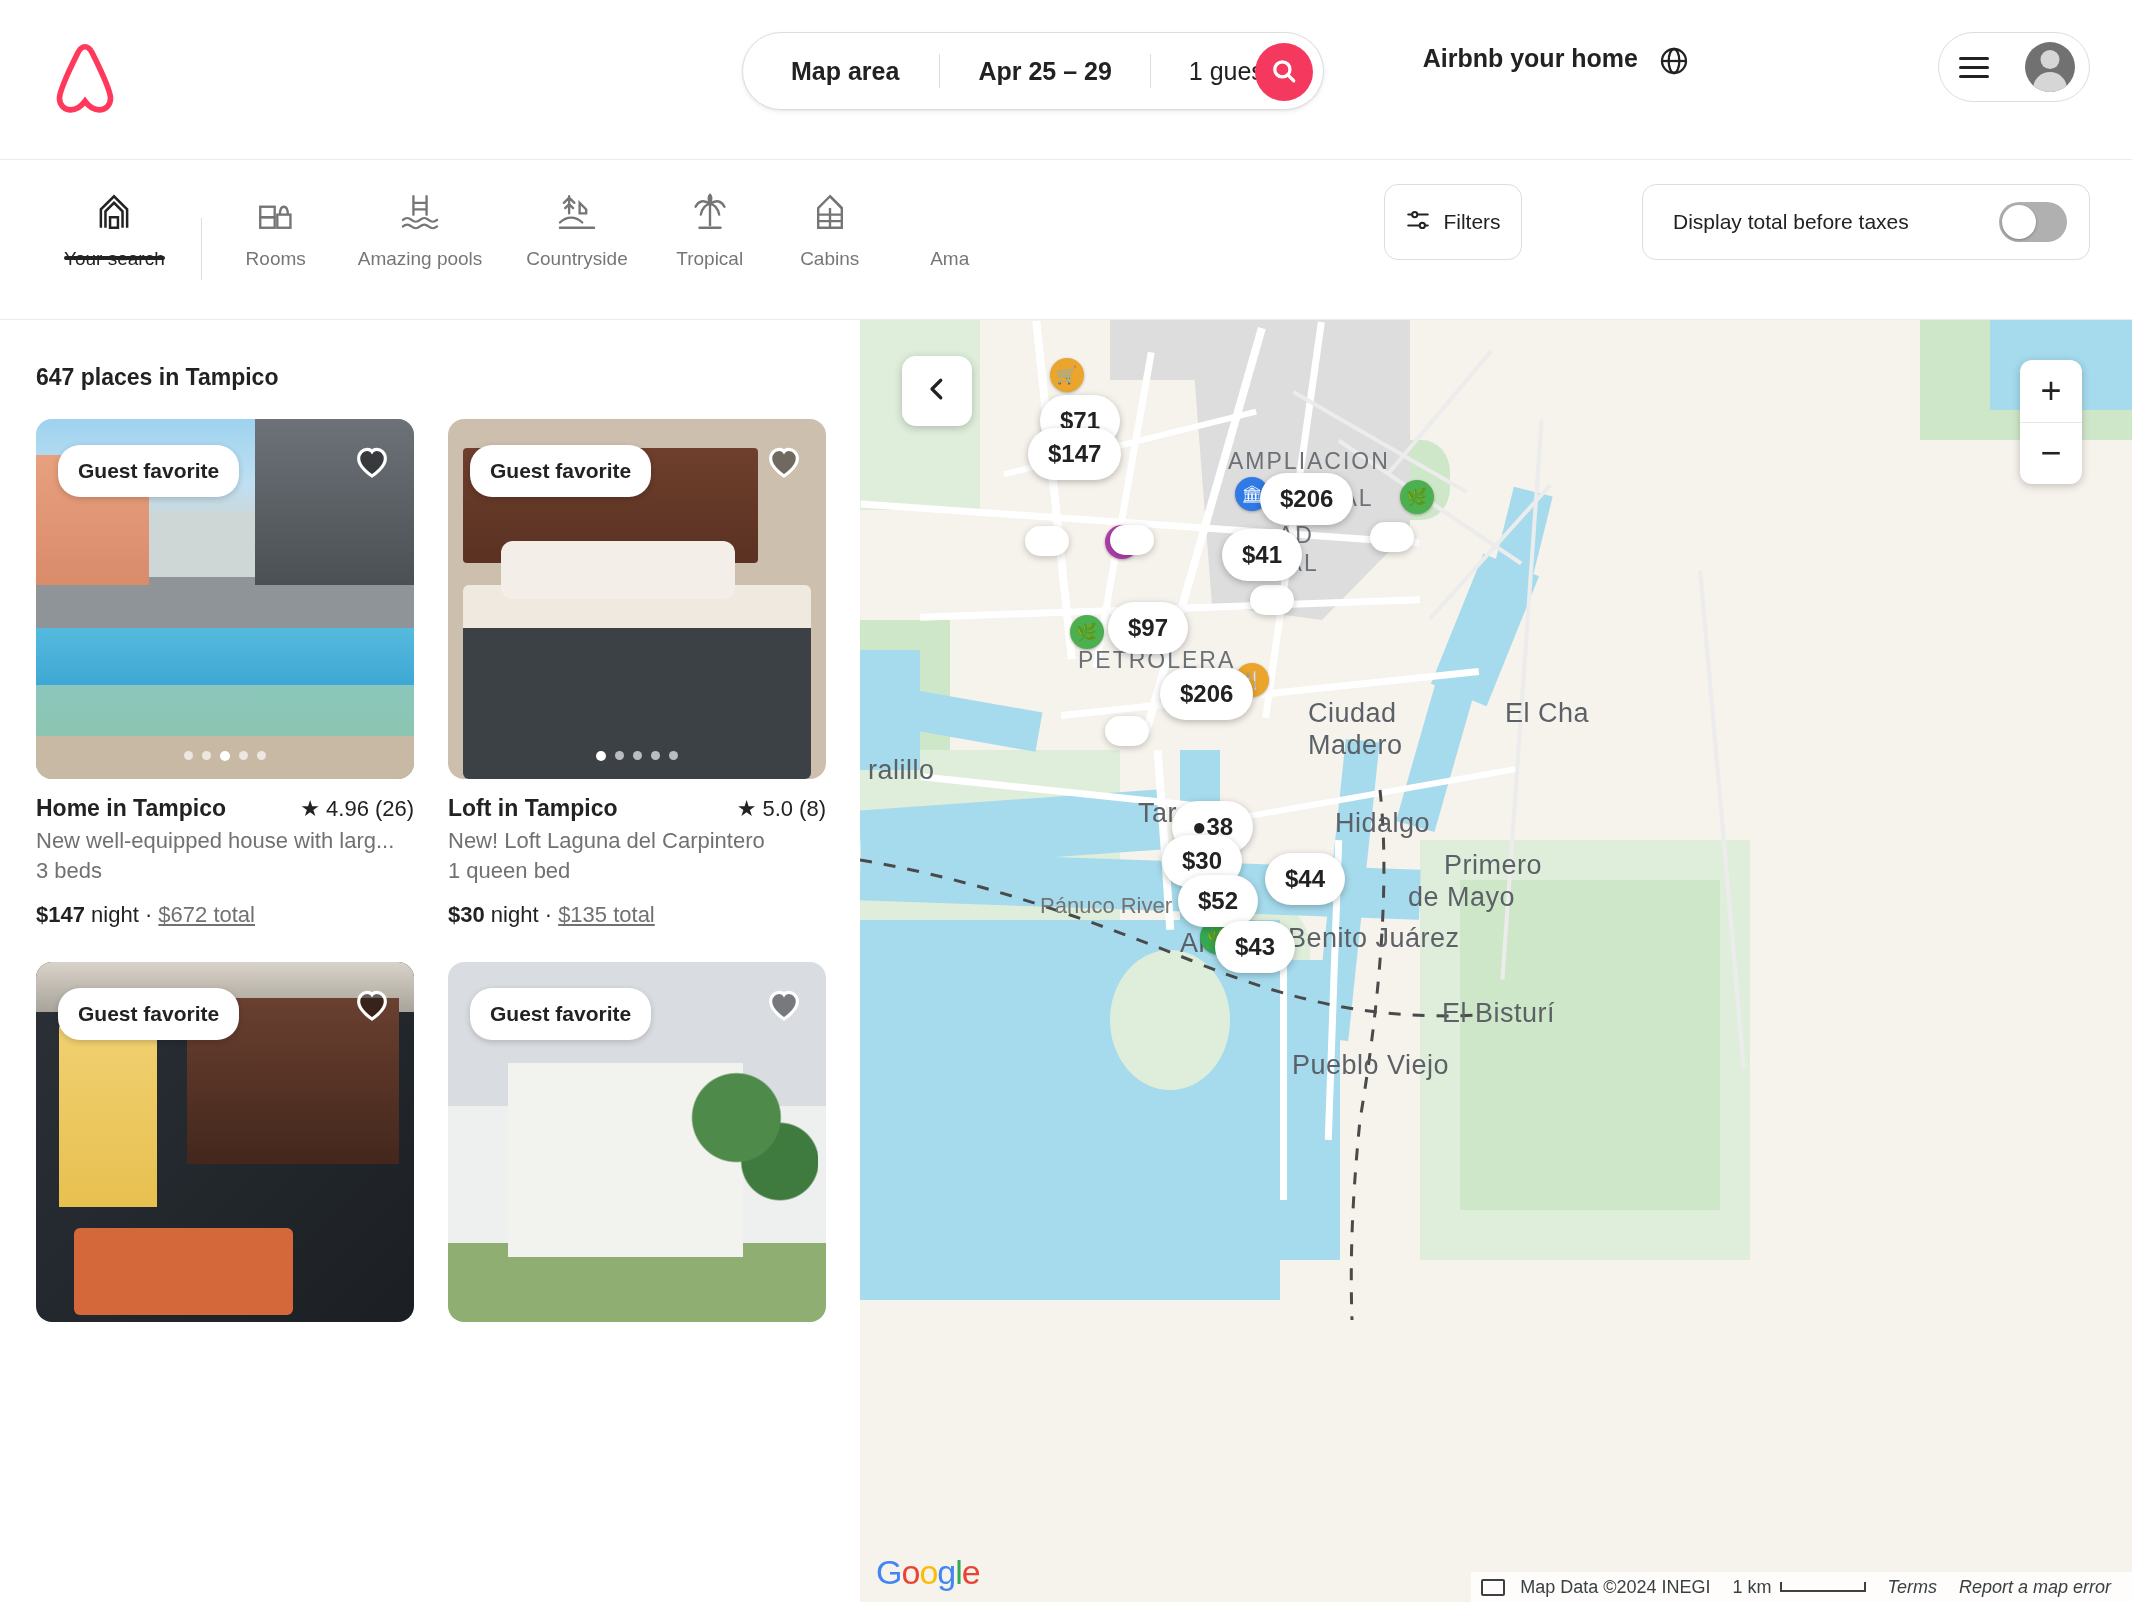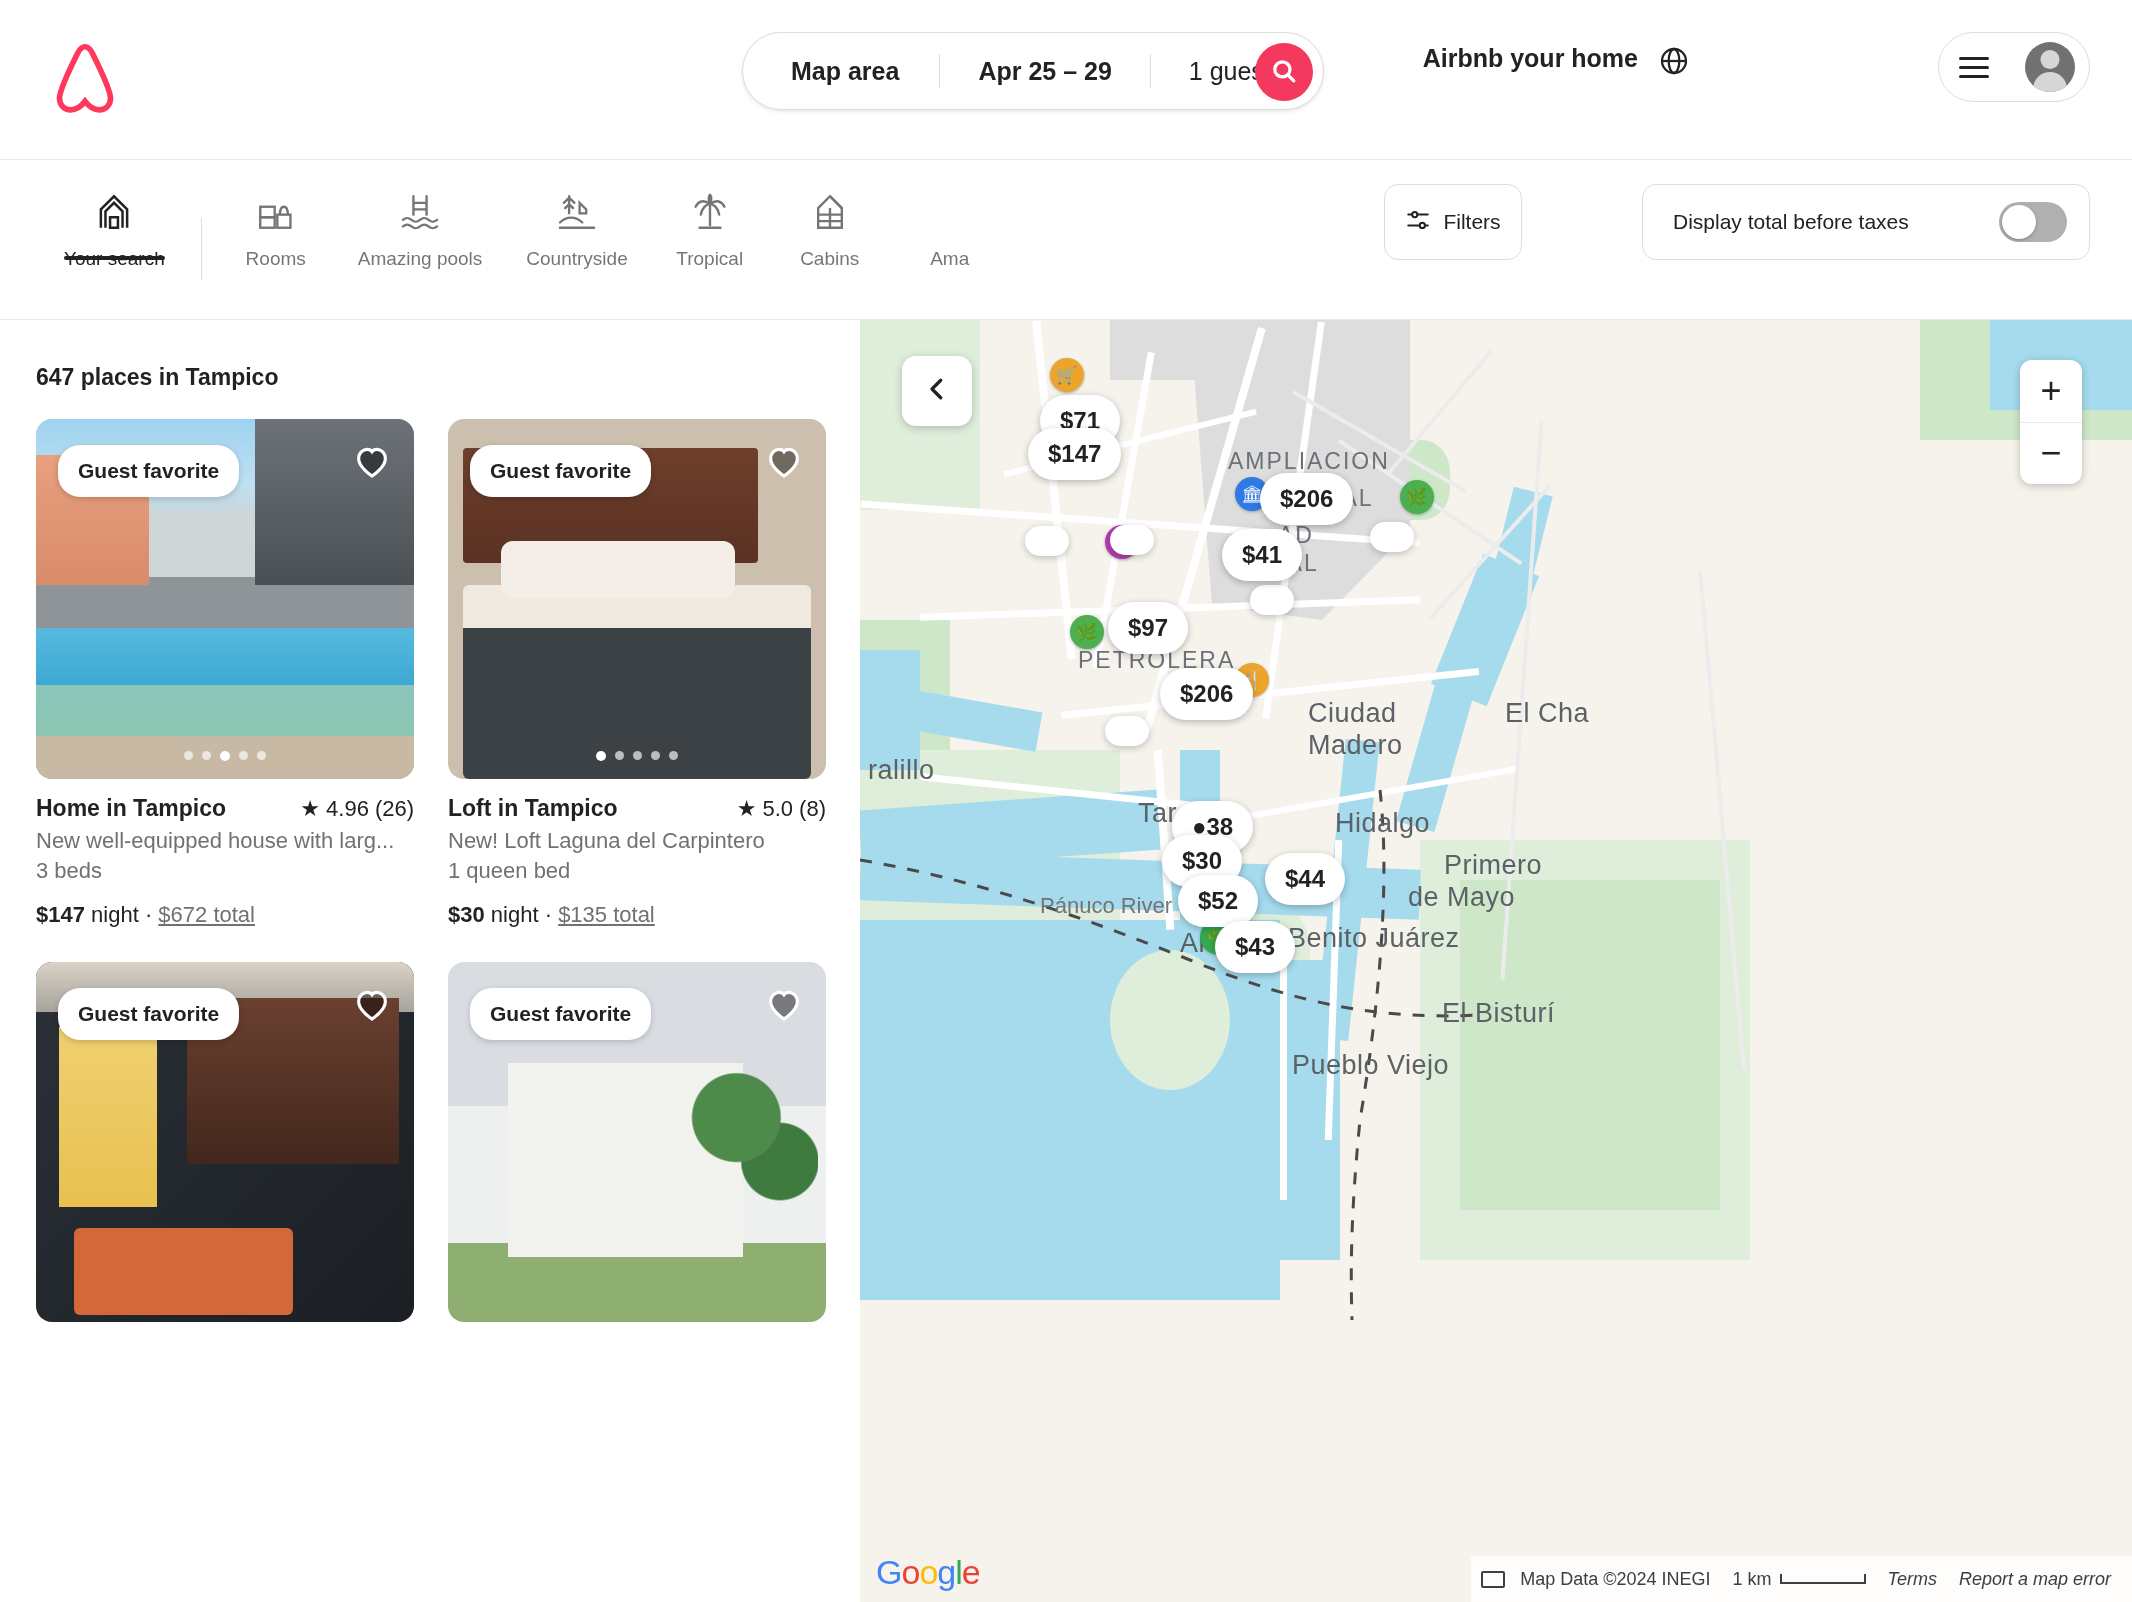--- a/index.html
+++ b/index.html
@@ -306,21 +306,21 @@
 
   .google-logo {
     position:absolute; left: 16px; bottom: 10px; z-index: 45;
     font-size: 34px; font-weight: 500;
     font-family: "Liberation Sans", sans-serif;
     letter-spacing: -1px;
   }
   .gl-b { color:#4285F4; } .gl-r { color:#EA4335; } .gl-y { color:#FBBC05; }
   .gl-g { color:#34A853; }
   .mapattr {
-    position:absolute; right:0; bottom:0; height: 46px; z-index: 45;
+    position:absolute; right:0; bottom:0; height: 30px; z-index: 45;
     background: rgba(255,255,255,.85);
     display:flex; align-items:center; gap: 0px;
     font-size: 18px; color:#3c4043; padding: 0 10px;
   }
   .mapattr > * { padding: 0 11px; }
   .mapattr .kbd {
     width: 24px; height: 17px; border:2px solid #3c4043; border-radius:2px;
     display:inline-block; position:relative; padding:0; margin-right:4px;
   }
   .scalebar {

